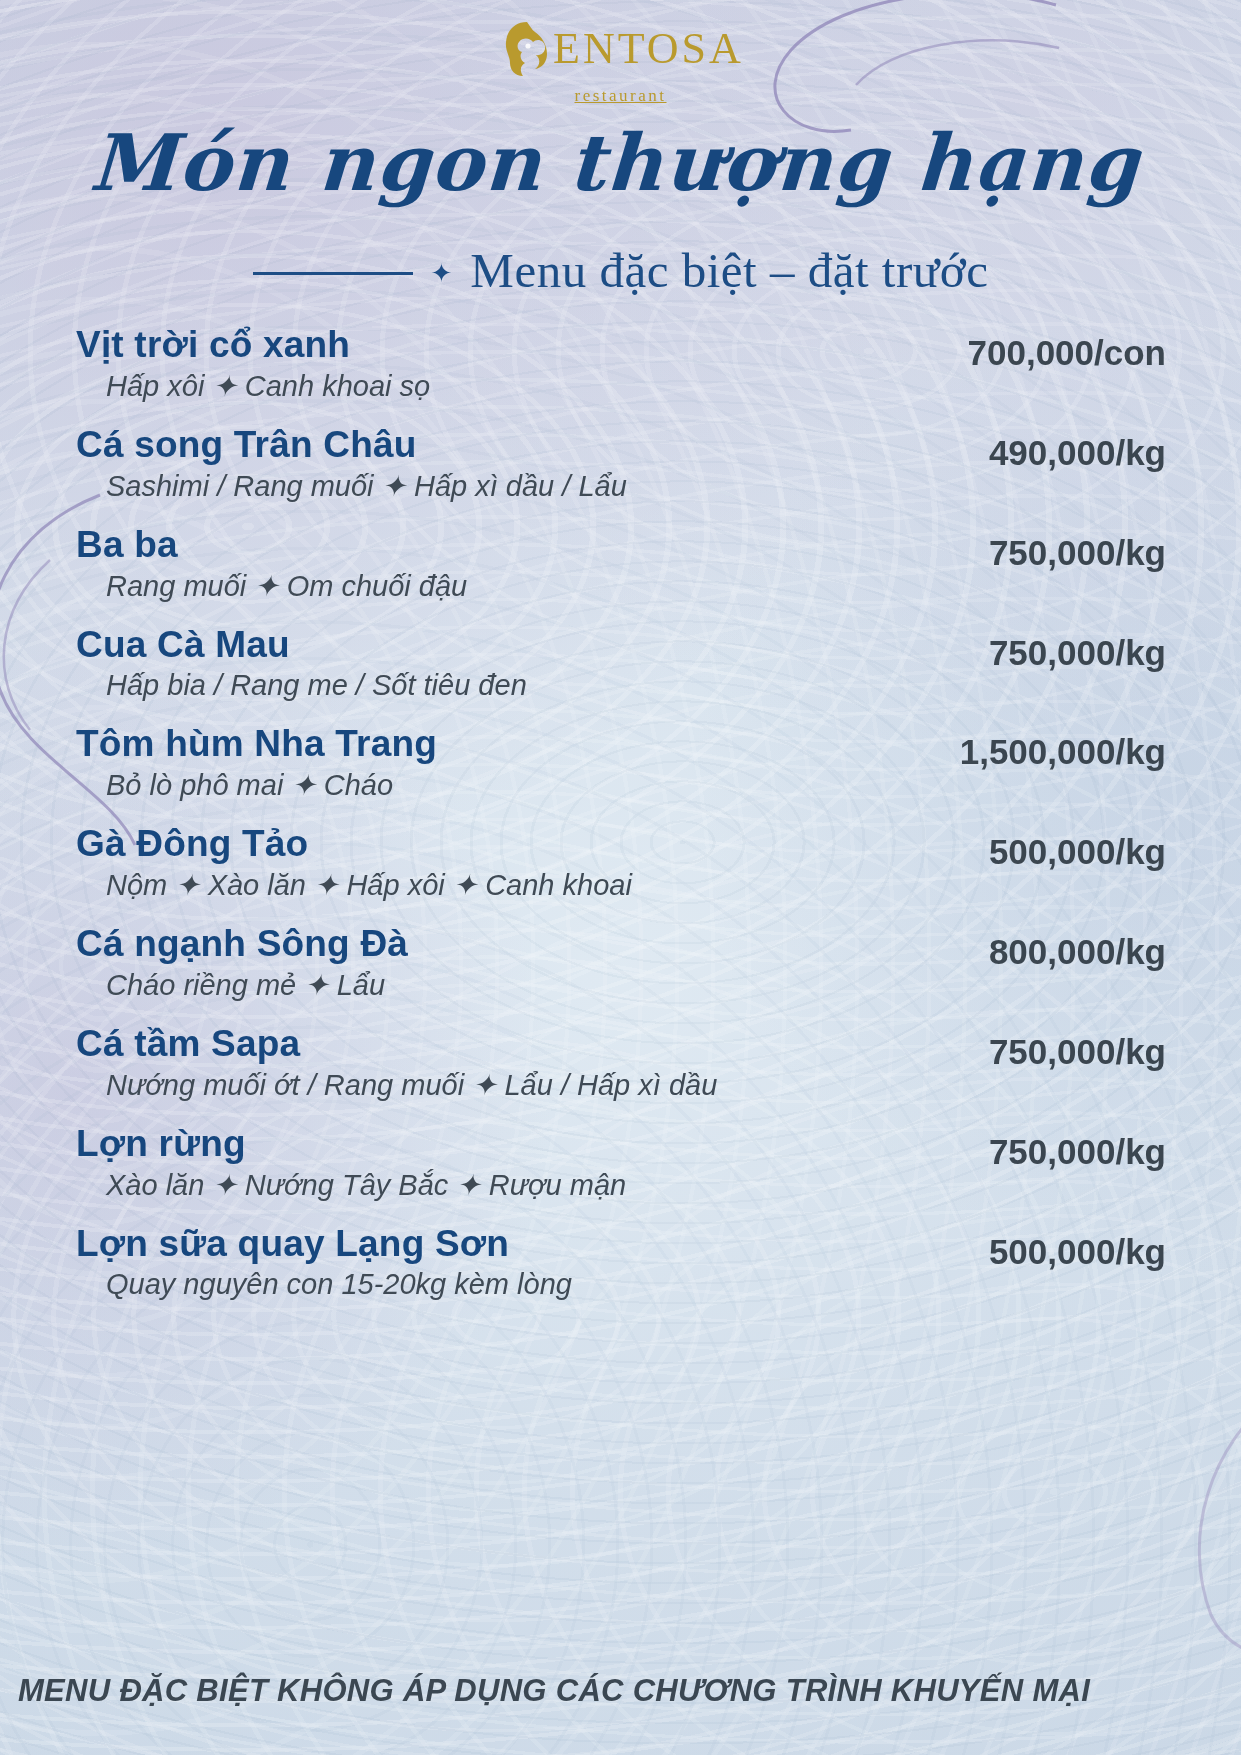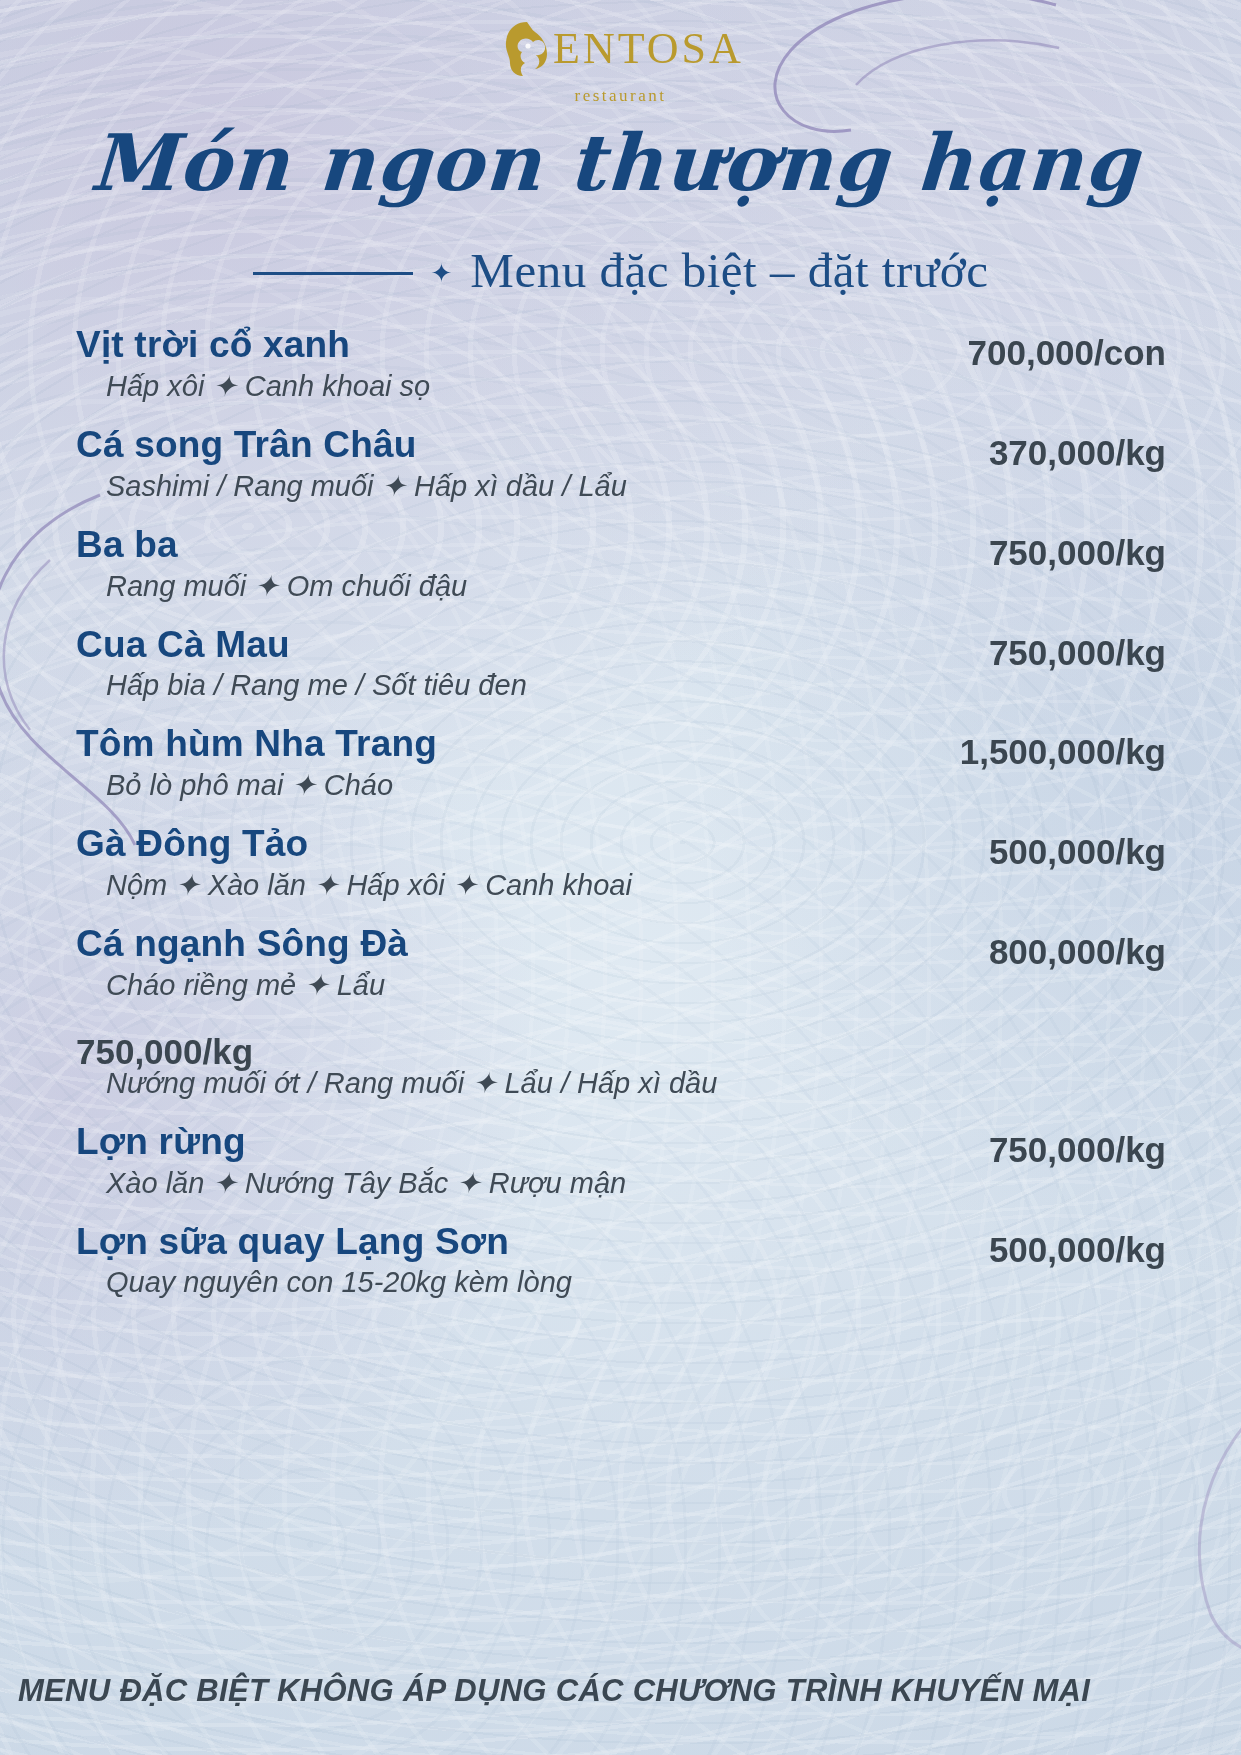--- a/index.html
+++ b/index.html
@@ -78,20 +78,21 @@
     line-height: 1;
     font-weight: 400;
   }
   .logo-sub {
     margin-top: 2px;
     font-family: "Liberation Serif", serif;
     font-size: 17px;
     letter-spacing: 2.5px;
     color: #b99a2e;
     text-align: center;
+    text-decoration: underline;
   }
 
   .title {
     position: absolute;
     top: 122px;
     left: 0;
     width: 1241px;
     text-align: center;
     font-family: "DejaVu Serif", serif;
     font-style: italic;
@@ -238,21 +239,21 @@
       <div class="item-top">
         <span class="item-name">Vịt trời cổ xanh</span>
         <span class="item-price">700,000/con</span>
       </div>
       <div class="item-desc">Hấp xôi ✦ Canh khoai sọ</div>
     </div>
 
     <div class="item">
       <div class="item-top">
         <span class="item-name">Cá song Trân Châu</span>
-        <span class="item-price">370,000/kg</span>
+        <span class="item-price">490,000/kg</span>
       </div>
       <div class="item-desc">Sashimi / Rang muối ✦ Hấp xì dầu / Lẩu</div>
     </div>
 
     <div class="item">
       <div class="item-top">
         <span class="item-name">Ba ba</span>
         <span class="item-price">750,000/kg</span>
       </div>
       <div class="item-desc">Rang muối ✦ Om chuối đậu</div>
@@ -286,20 +287,21 @@
     <div class="item">
       <div class="item-top">
         <span class="item-name">Cá ngạnh Sông Đà</span>
         <span class="item-price">800,000/kg</span>
       </div>
       <div class="item-desc">Cháo riềng mẻ ✦ Lẩu</div>
     </div>
 
     <div class="item">
       <div class="item-top">
+        <span class="item-name">Cá tầm Sapa</span>
         <span class="item-price">750,000/kg</span>
       </div>
       <div class="item-desc">Nướng muối ớt / Rang muối ✦ Lẩu / Hấp xì dầu</div>
     </div>
 
     <div class="item">
       <div class="item-top">
         <span class="item-name">Lợn rừng</span>
         <span class="item-price">750,000/kg</span>
       </div>

